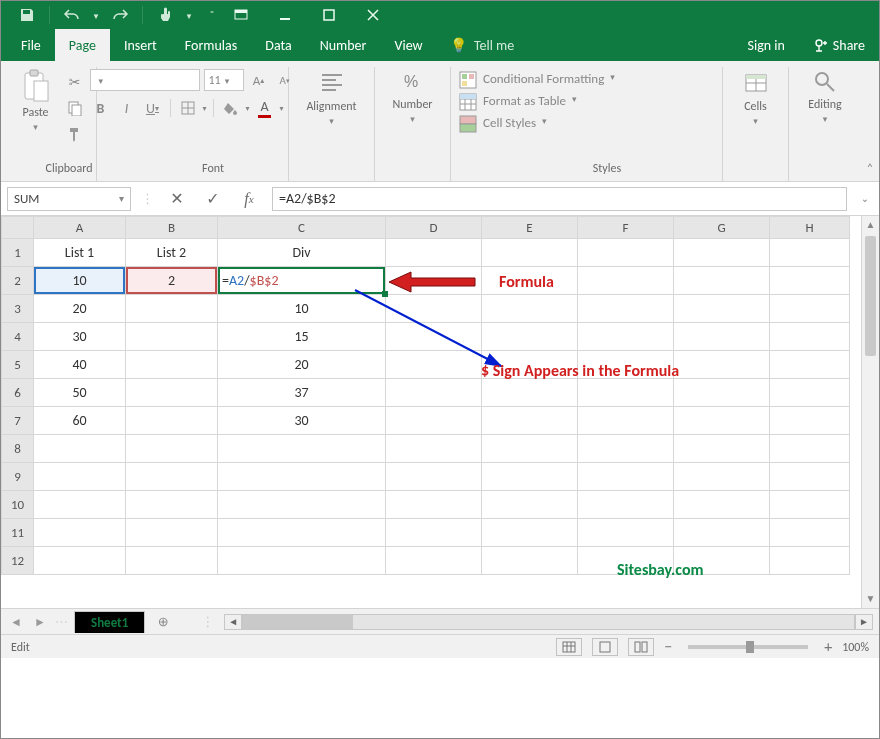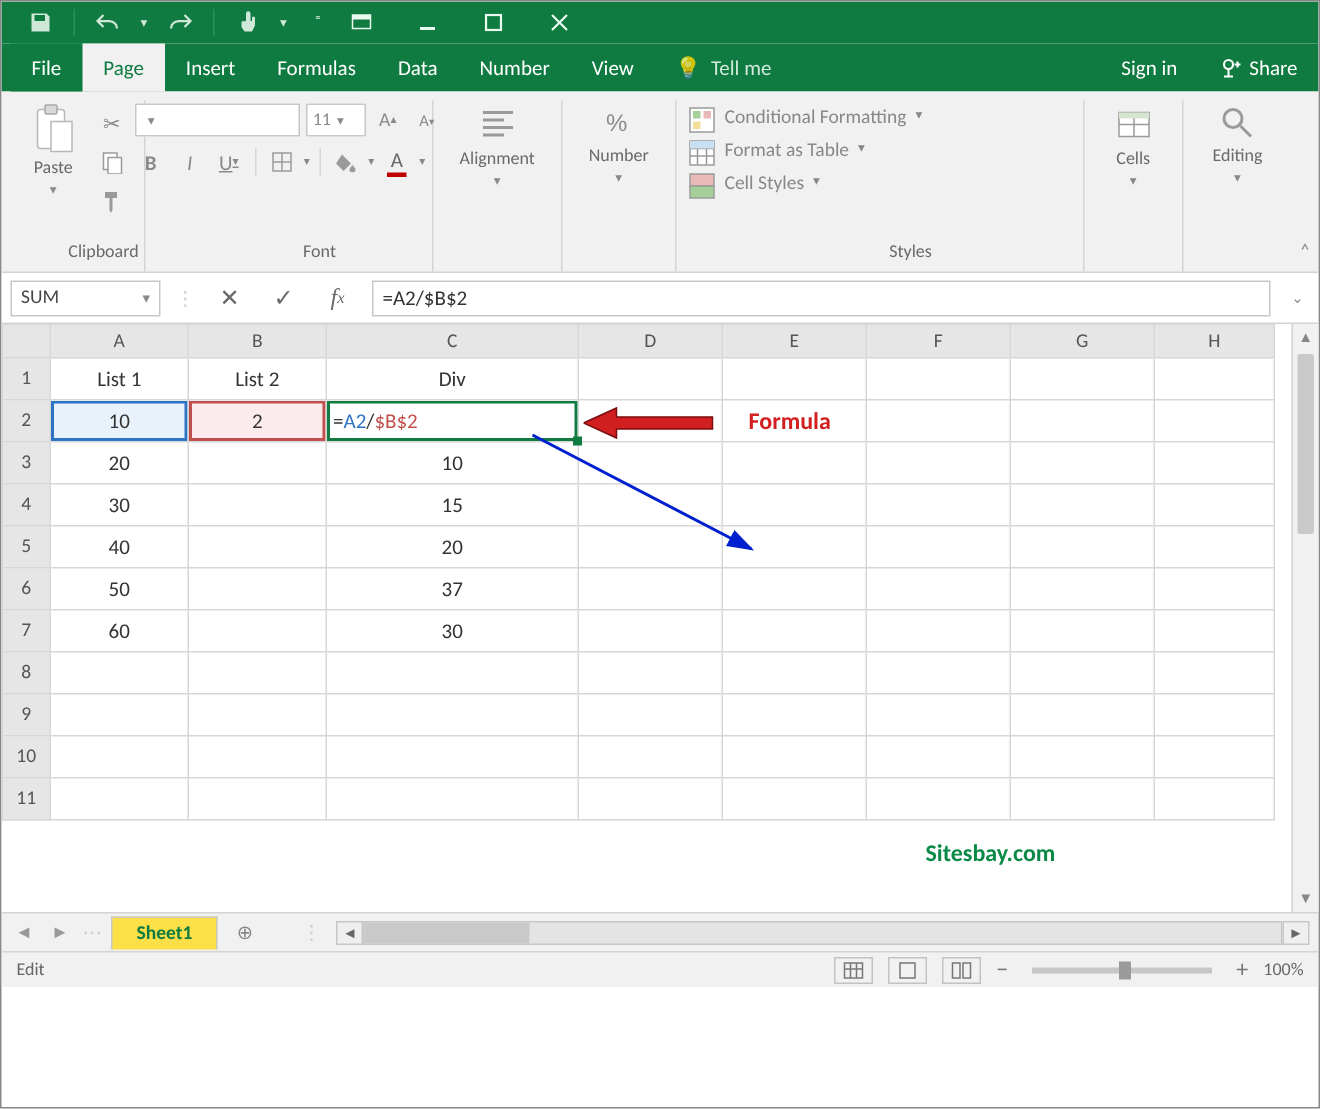--- a/index.html
+++ b/index.html
@@ -31,21 +31,21 @@
   .mini-col { display: flex; flex-direction: column; gap: 4px; padding-top: 2px; }
   .mini { width: 22px; height: 22px; display: inline-flex; align-items: center; justify-content: center; color: #8a8a8a; font-size: 14px; cursor: pointer; }
   .font-row { display: flex; align-items: center; gap: 4px; }
   .combo { height: 22px; border: 1px solid #c7c7c7; background: #fff; display: inline-flex; align-items: center; padding: 0 4px; color: #888; font-size: 12px; }
   .combo .arr { margin-left: 4px; font-size: 9px; }
   .styles-list { display: flex; flex-direction: column; gap: 4px; padding-top: 2px; }
   .style-item { display: flex; align-items: flex-start; gap: 6px; color: #888; font-size: 13px; cursor: pointer; }
   .ribbon-collapse { width: 18px; display: flex; align-items: flex-end; justify-content: center; padding-bottom: 6px; color: #888; }
   
   .fbar { height: 34px; background: #fff; border-bottom: 1px solid #d4d4d4; display: flex; align-items: center; padding: 4px 6px; gap: 10px; }
-  .namebox { width: 100px; height: 24px; border: 1px solid #c7c7c7; display: flex; align-items: center; padding: 0 6px; justify-content: space-between; }
+  .namebox { width: 124px; height: 24px; border: 1px solid #c7c7c7; display: flex; align-items: center; padding: 0 6px; justify-content: space-between; }
   .namebox .nb-arrow { color: #888; font-size: 10px; }
   .fb-btn { width: 26px; height: 24px; display: inline-flex; align-items: center; justify-content: center; color: #6a6a6a; font-size: 16px; cursor: pointer; }
   .fb-fx { font-style: italic; font-family: "Times New Roman", serif; font-size: 16px; }
   .formula-input { flex: 1; height: 24px; border: 1px solid #c7c7c7; padding: 0 6px; font-size: 14px; color: #333; display: flex; align-items: center; }
   .fb-expand { width: 16px; color: #888; font-size: 10px; text-align: center; cursor: pointer; }
   
   .grid-wrap { position: relative; background: #fff; }
   table.sheet { border-collapse: collapse; table-layout: fixed; }
   table.sheet th, table.sheet td { border: 1px solid #d7d7d7; }
   table.sheet th { background: #e6e6e6; color: #555; font-weight: 400; font-size: 13px; }
@@ -66,21 +66,21 @@
   .vscroll { position: absolute; right: 0; top: 0; width: 18px; bottom: 0; background: #f1f1f1; border-left: 1px solid #d4d4d4; }
   .vscroll .up, .vscroll .down { height: 18px; text-align: center; color: #888; font-size: 10px; line-height: 18px; }
   .vscroll .thumb { position: absolute; left: 3px; right: 3px; top: 20px; height: 120px; background: #c9c9c9; border-radius: 2px; }
   
   .annot { position: absolute; pointer-events: none; }
   .anno-red { color: #d21f1f; font-weight: 700; font-size: 16px; }
   .anno-green { color: #0a8a46; font-weight: 700; font-size: 16px; }
   
   .sheetrow { height: 26px; background: #f1f1f1; border-top: 1px solid #d4d4d4; display: flex; align-items: center; padding: 0 6px; gap: 6px; }
   .sheetrow .nav { color: #999; width: 18px; text-align: center; font-size: 12px; cursor: pointer; }
-  .sheet-tab { background: #fde047; border: 1px solid #c7c7c7; border-bottom: none; padding: 3px 16px; font-weight: 700; font-size: 13px; color: #0f7b40; }
+  .sheet-tab { background: #000000; border: 1px solid #c7c7c7; border-bottom: none; padding: 3px 16px; font-weight: 700; font-size: 13px; color: #0f7b40; }
   .sheetrow .add { color: #888; width: 24px; height: 20px; border: 1px solid transparent; display: inline-flex; align-items: center; justify-content: center; }
   .hscroll { flex: 1; display: flex; align-items: center; margin-left: 20px; }
   .hscroll .track { flex:1; height: 16px; background: #e4e4e4; border: 1px solid #c7c7c7; position: relative; }
   .hscroll .thumb { position: absolute; left: 0; top: 0; bottom: 0; width: 110px; background: #c9c9c9; }
   .hscroll .btn { width: 18px; height: 16px; border: 1px solid #c7c7c7; background: #efefef; text-align: center; font-size: 10px; color: #666; line-height: 14px; }
   
   .status { height: 24px; background: #f1f1f1; border-top: 1px solid #d4d4d4; display: flex; align-items: center; padding: 0 10px; font-size: 12px; color: #666; gap: 10px; }
   .status .spacer { flex: 1; }
   .status .view-btn { width: 26px; height: 18px; border: 1px solid #c2c2c2; display: inline-flex; align-items: center; justify-content: center; font-size: 11px; }
   .status .slider { width: 120px; height: 4px; background: #c7c7c7; position: relative; margin: 0 6px; }
@@ -490,20 +490,31 @@
           <th class="rowh">11</th>
           <td class="cell"></td>
           <td class="cell"></td>
           <td class="cell"></td>
           <td class="cell"></td>
           <td class="cell"></td>
           <td class="cell"></td>
           <td class="cell"></td>
           <td class="cell"></td>
         </tr>
+    <tr>
+          <th class="rowh">12</th>
+          <td class="cell"></td>
+          <td class="cell"></td>
+          <td class="cell"></td>
+          <td class="cell"></td>
+          <td class="cell"></td>
+          <td class="cell"></td>
+          <td class="cell"></td>
+          <td class="cell"></td>
+        </tr>
   </tbody>
     </table>
 
   <div class="vscroll">
     <div class="up">▲</div>
     <div class="thumb"></div>
     <div class="down" style="position:absolute;bottom:0;left:0;right:0">▼</div>
   </div>
 
   <svg class="annot" style="left:388px;top:54px" width="90" height="24">
@@ -512,20 +523,21 @@
   <div class="annot anno-red" style="left:498px;top:56px">Formula</div>
 
   <svg class="annot" style="left:350px;top:70px" width="160" height="90">
     <defs>
         <marker id="ah" markerWidth="10" markerHeight="10" refX="8" refY="3" orient="auto">
           <path d="M0,0 L9,3 L0,6 z" fill="#0020d0"></path>
         </marker>
       </defs>
     <line x1="4" y1="4" x2="150" y2="80" stroke="#0020d0" stroke-width="2" marker-end="url(#ah)"></line>
   </svg>
+  <div class="annot anno-red" style="left:480px;top:145px">$ Sign Appears in the Formula</div>
 
   <div class="annot anno-green" style="left:616px;top:344px">Sitesbay.com</div>
 </div>
 
 <div class="sheetrow">
   <span class="nav">◄</span>
   <span class="nav">►</span>
   <span style="color:#ccc">⋯</span>
   <div class="sheet-tab">Sheet1</div>
   <div class="add">⊕</div>

